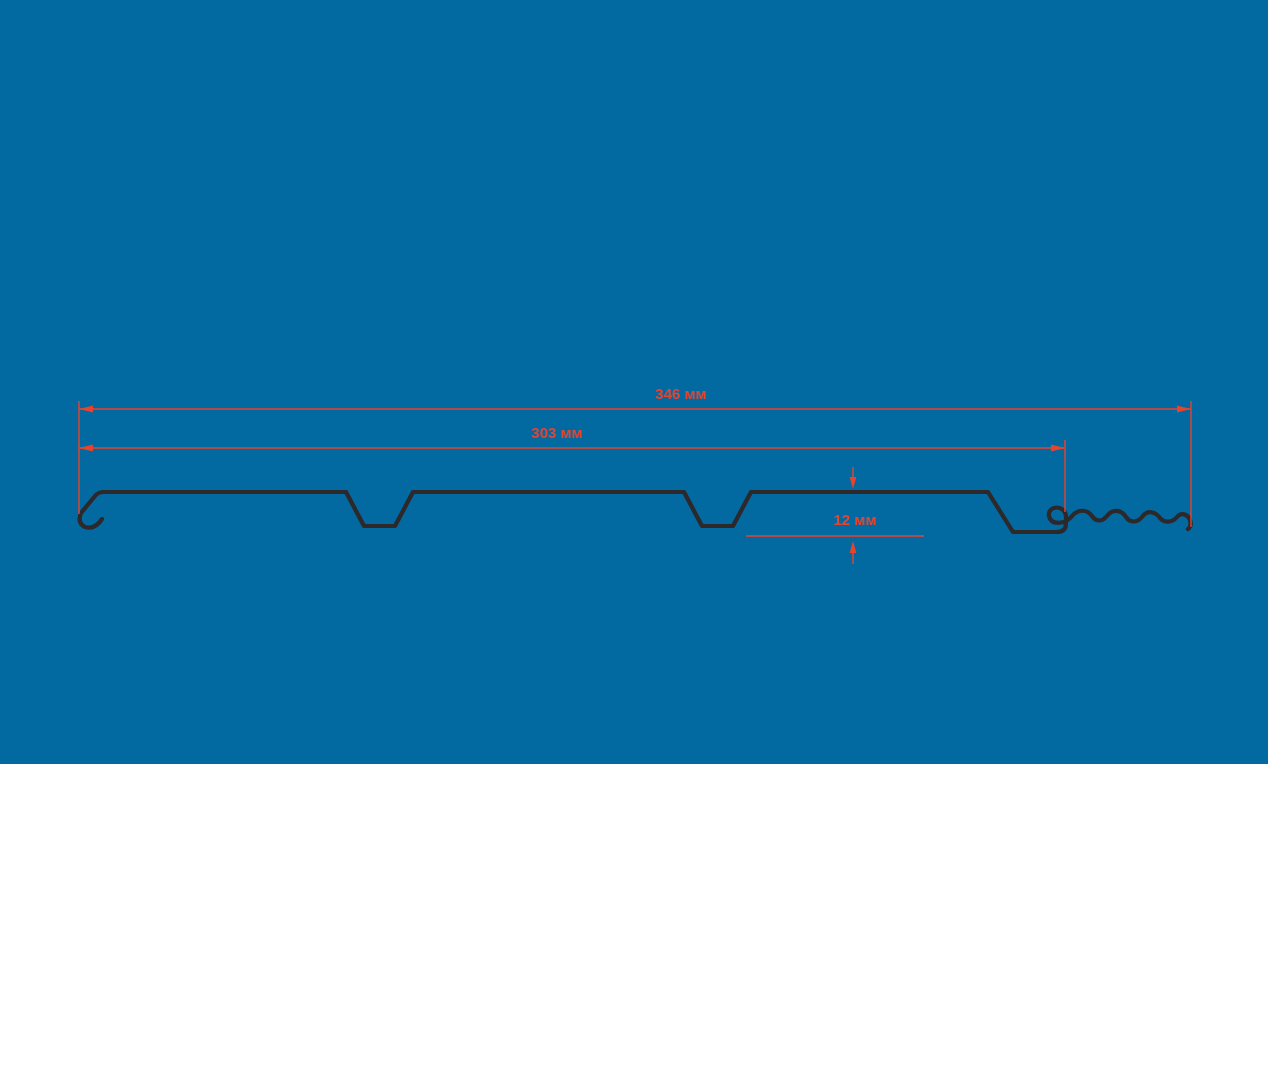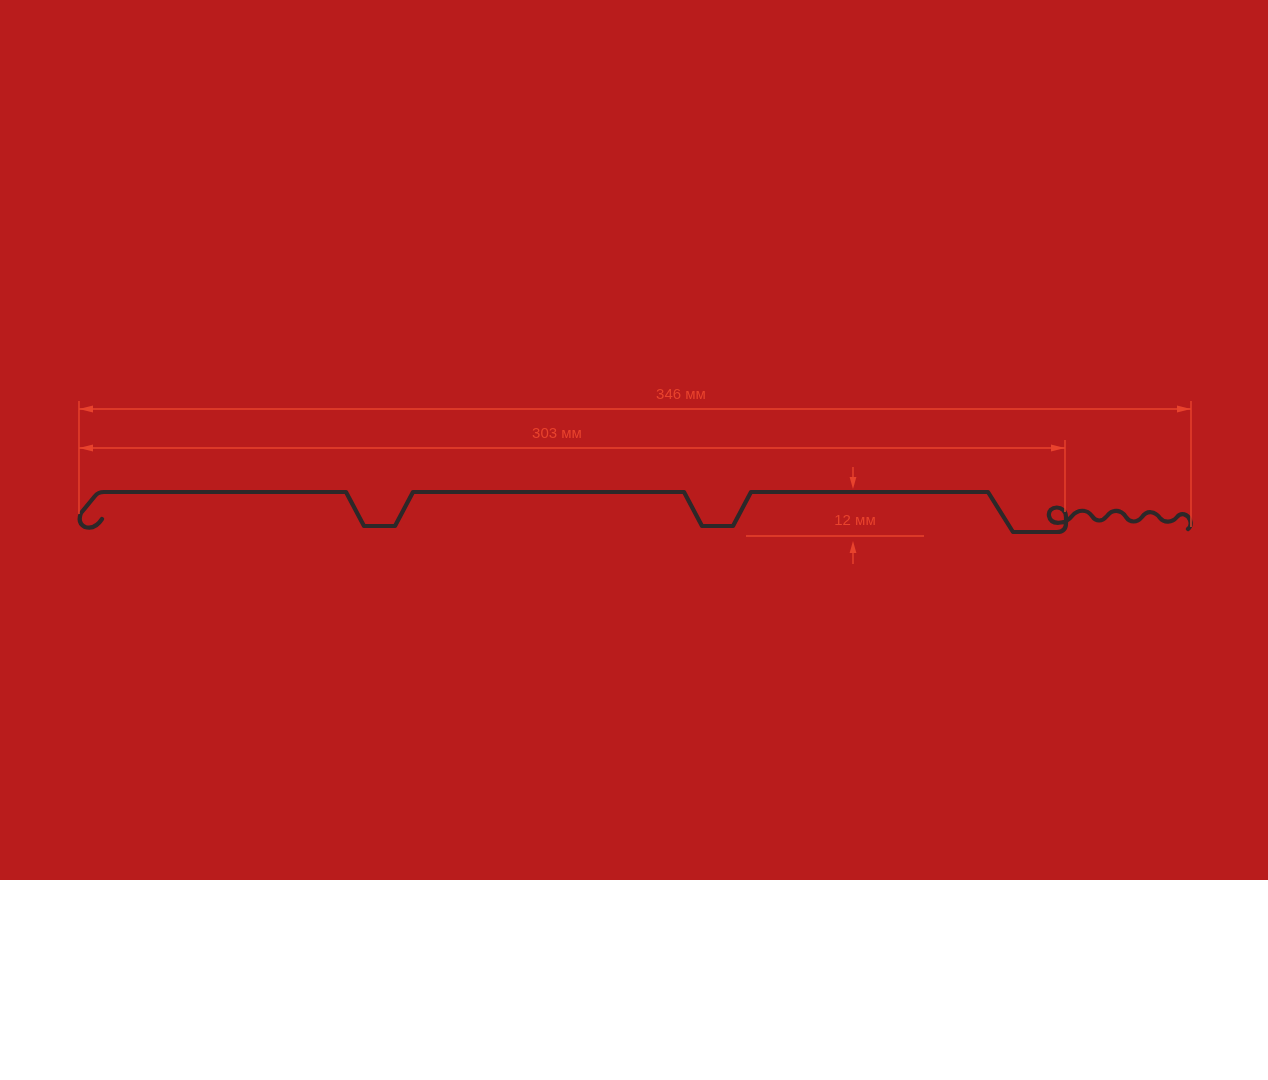--- a/index.html
+++ b/index.html
@@ -3,24 +3,25 @@
 <meta charset="utf-8">
 <style>
   html, body {
     margin: 0;
     padding: 0;
     background: #ffffff;
   }
   .canvas {
     position: relative;
     width: 1268px;
-    height: 880px;
-    background: #b91c1c;
+    height: 764px;
+    background: #0369a1;
     overflow: hidden;
     font-family: "Liberation Sans", sans-serif;
+    font-weight: bold;
   }
   .canvas svg {
     position: absolute;
     top: 0;
     left: 0;
   }
   text.dim-label {
     font-family: "Liberation Sans", sans-serif;
     font-size: 15px;
   }

